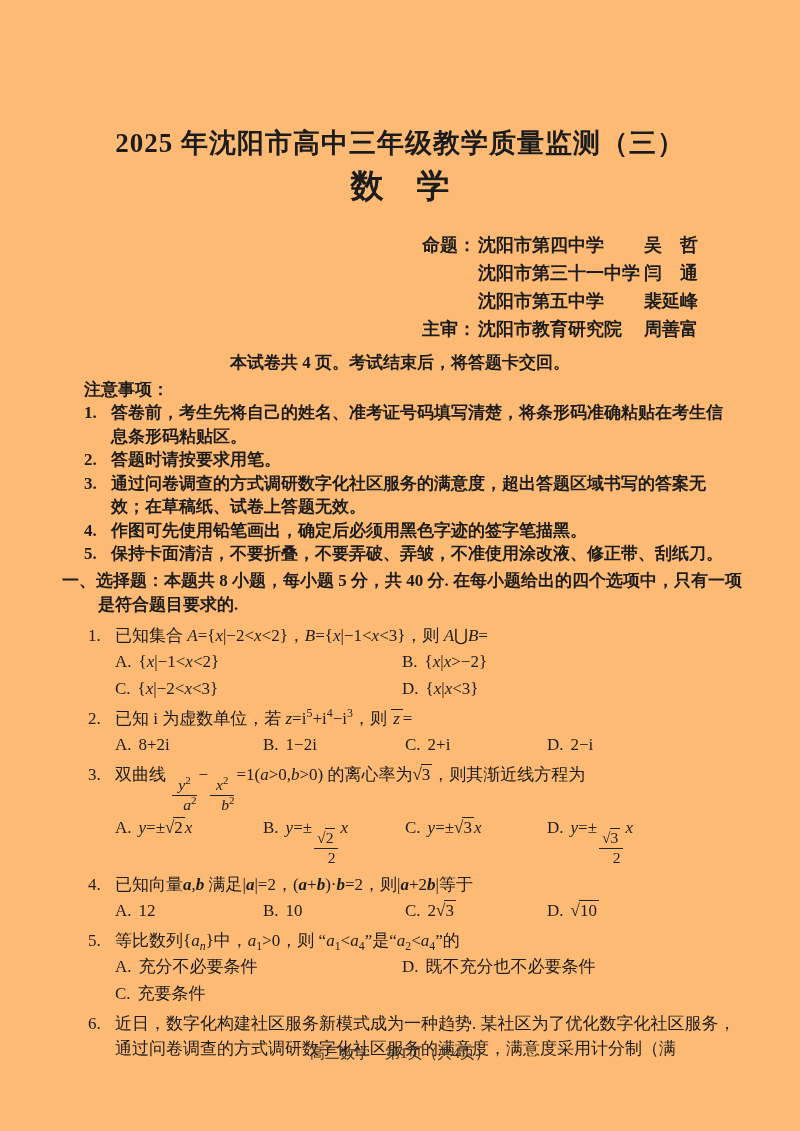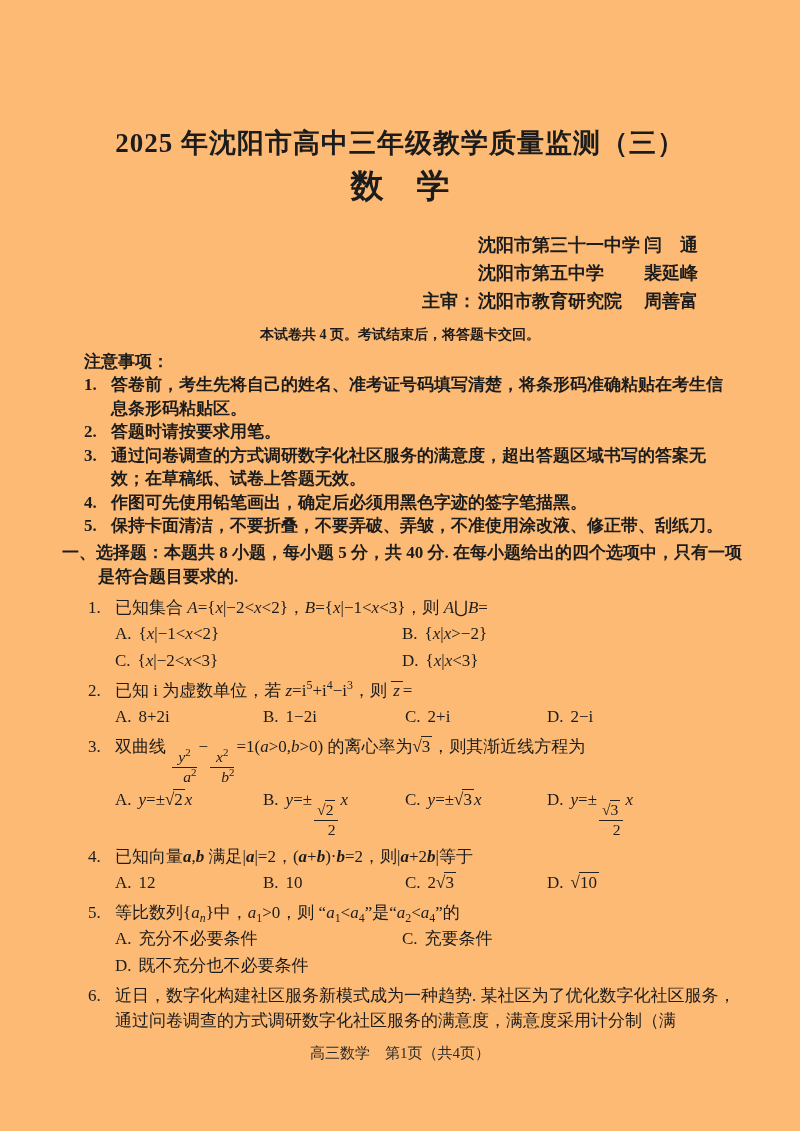--- a/index.html
+++ b/index.html
@@ -13,21 +13,21 @@
     overflow:hidden;
     box-sizing:border-box;
   }
   .title{padding-top:128px;text-align:center;font-size:27px;font-weight:700;letter-spacing:1px;line-height:1.15;}
   .subject{margin-top:8px;text-align:center;font-size:33px;font-weight:700;line-height:1.2;}
   .committee{width:300px;margin:24px 78px 0 auto;font-size:18px;font-weight:700;}
   .c-row{display:flex;line-height:28px;white-space:nowrap;}
   .c-label{width:56px;flex:none;}
   .c-org{width:166px;flex:none;}
   .c-name{flex:1;}
-  .return-note{margin-top:8px;text-align:center;font-size:14px;font-weight:700;line-height:24px;}
+  .return-note{margin-top:8px;text-align:center;font-size:17px;font-weight:700;line-height:24px;}
   .notes{margin:3px 62px 0 84px;font-size:17px;font-weight:700;line-height:23.5px;}
   .note-item{display:flex;}
   .note-num{width:27px;flex:none;}
   .note-text{flex:1;}
   .sec-heading{
     margin:3px 58px 0 62px;
     font-size:17px;font-weight:700;line-height:24.5px;
     padding-left:36px;text-indent:-36px;
   }
   .questions{margin:2px 52px 0 88px;font-size:17px;}
@@ -54,20 +54,25 @@
 </head>
 <body>
 
 <div class="page">
 
   <div class="title">2025 年沈阳市高中三年级教学质量监测（三）</div>
   <div class="subject">数　学</div>
 
   <div class="committee">
     <div class="c-row">
+      <span class="c-label">命题：</span>
+      <span class="c-org">沈阳市第四中学</span>
+      <span class="c-name">吴　哲</span>
+    </div>
+    <div class="c-row">
       <span class="c-label"></span>
       <span class="c-org">沈阳市第三十一中学</span>
       <span class="c-name">闫　通</span>
     </div>
     <div class="c-row">
       <span class="c-label"></span>
       <span class="c-org">沈阳市第五中学</span>
       <span class="c-name">裴延峰</span>
     </div>
     <div class="c-row">
@@ -170,22 +175,22 @@
         </div>
       </div>
     </div>
 
     <div class="q">
       <span class="q-num">5.</span>
       <div class="q-main">
         <div class="q-stem">等比数列{<i>a</i><sub><i>n</i></sub>}中，<i>a</i><sub>1</sub>&gt;0，则 “<i>a</i><sub>1</sub>&lt;<i>a</i><sub>4</sub>”是“<i>a</i><sub>2</sub>&lt;<i>a</i><sub>4</sub>”的</div>
         <div class="opts two-col">
           <span class="opt"><span class="opt-label">A.</span><span>充分不必要条件</span></span>
+          <span class="opt"><span class="opt-label">D.</span><span>既不充分也不必要条件</span></span>
           <span class="opt"><span class="opt-label">C.</span><span>充要条件</span></span>
-          <span class="opt"><span class="opt-label">D.</span><span>既不充分也不必要条件</span></span>
         </div>
       </div>
     </div>
 
     <div class="q">
       <span class="q-num">6.</span>
       <div class="q-main">
         <div class="q-stem">近日，数字化构建社区服务新模式成为一种趋势. 某社区为了优化数字化社区服务，通过问卷调查的方式调研数字化社区服务的满意度，满意度采用计分制（满</div>
       </div>
     </div>

